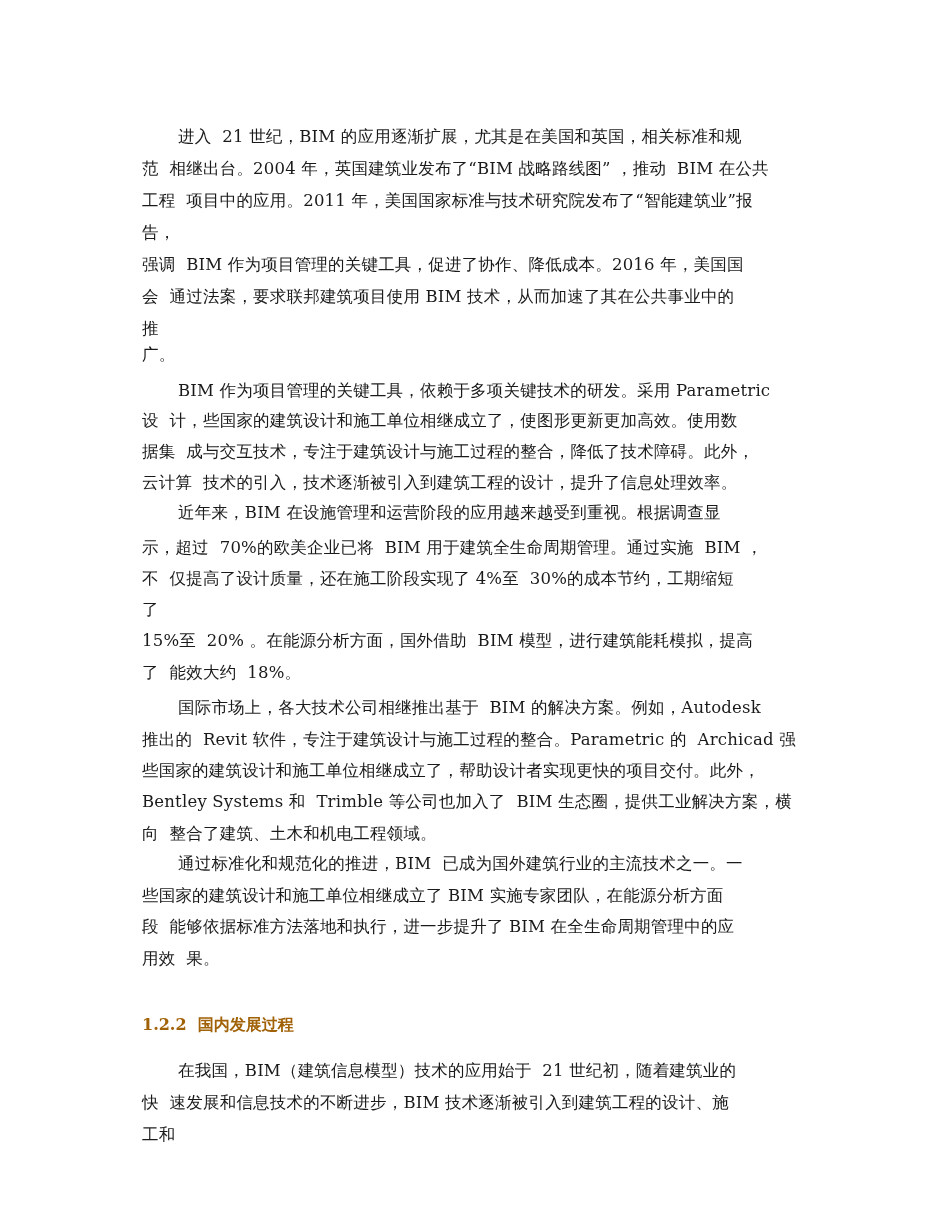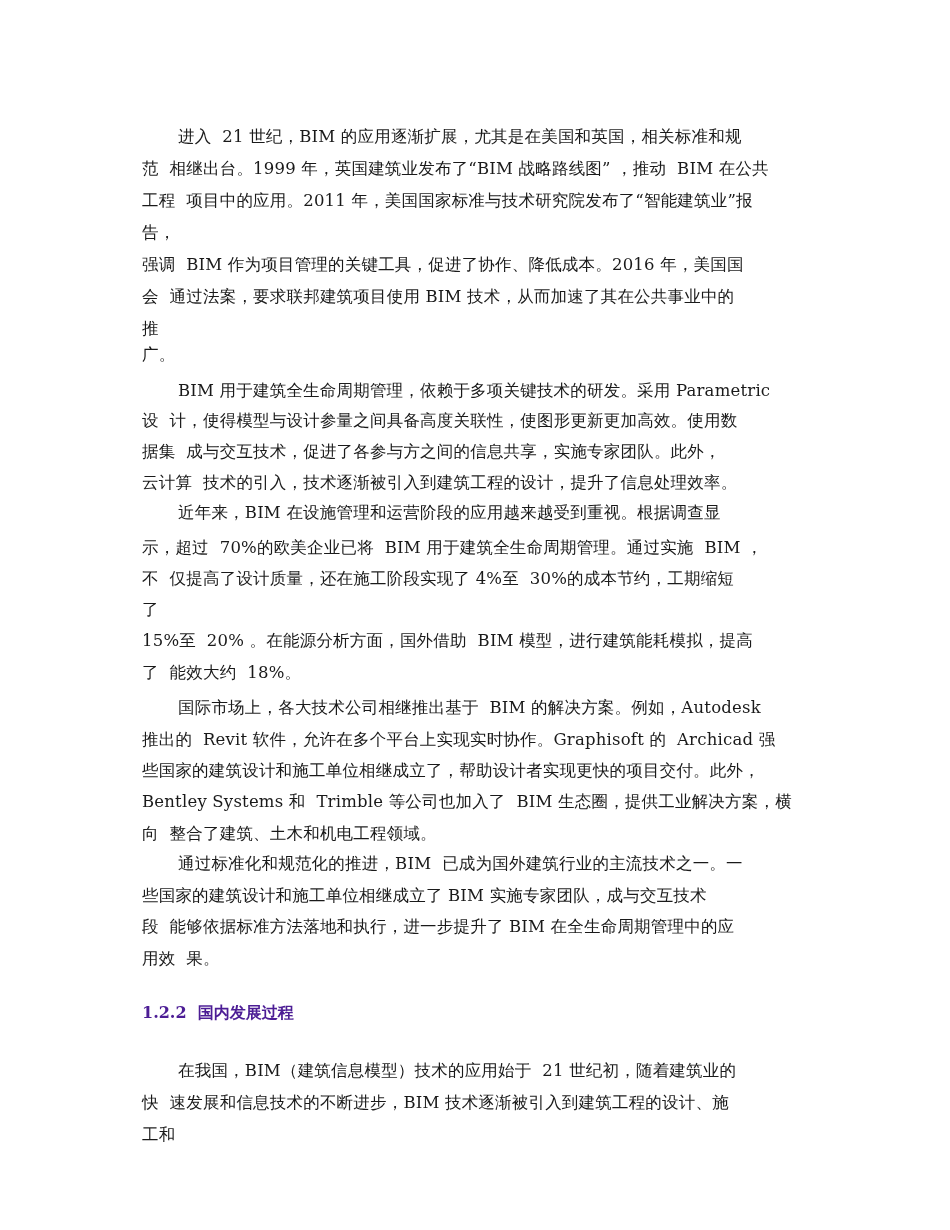--- a/index.html
+++ b/index.html
@@ -17,66 +17,67 @@
     }
     .line.indent { left: 178px; }
     .heading {
       position: absolute;
       left: 142px;
       white-space: pre;
       font-family: "DejaVu Serif", "Liberation Serif", serif;
       font-size: 16px;
       font-weight: bold;
       line-height: 22px;
-      color: #4c1d95;
+      color: #a16207;
+      margin-top: 12px;
     }
   </style>
 </head>
 <body>
 
 <div class="page">
 
   <div>
     <div class="line indent" style="top:126px">进入  21 世纪，BIM 的应用逐渐扩展，尤其是在美国和英国，相关标准和规</div>
-    <div class="line" style="top:158px">范  相继出台。1999 年，英国建筑业发布了“BIM 战略路线图” ，推动  BIM 在公共</div>
+    <div class="line" style="top:158px">范  相继出台。2004 年，英国建筑业发布了“BIM 战略路线图” ，推动  BIM 在公共</div>
     <div class="line" style="top:190px">工程  项目中的应用。2011 年，美国国家标准与技术研究院发布了“智能建筑业”报</div>
     <div class="line" style="top:222px">告，</div>
     <div class="line" style="top:254px">强调  BIM 作为项目管理的关键工具，促进了协作、降低成本。2016 年，美国国</div>
     <div class="line" style="top:286px">会  通过法案，要求联邦建筑项目使用 BIM 技术，从而加速了其在公共事业中的</div>
     <div class="line" style="top:318px">推</div>
     <div class="line" style="top:344px">广。</div>
   </div>
 
   <div>
-    <div class="line indent" style="top:380px">BIM 用于建筑全生命周期管理，依赖于多项关键技术的研发。采用 Parametric</div>
-    <div class="line" style="top:410px">设  计，使得模型与设计参量之间具备高度关联性，使图形更新更加高效。使用数</div>
-    <div class="line" style="top:441px">据集  成与交互技术，促进了各参与方之间的信息共享，实施专家团队。此外，</div>
+    <div class="line indent" style="top:380px">BIM 作为项目管理的关键工具，依赖于多项关键技术的研发。采用 Parametric</div>
+    <div class="line" style="top:410px">设  计，些国家的建筑设计和施工单位相继成立了，使图形更新更加高效。使用数</div>
+    <div class="line" style="top:441px">据集  成与交互技术，专注于建筑设计与施工过程的整合，降低了技术障碍。此外，</div>
     <div class="line" style="top:472px">云计算  技术的引入，技术逐渐被引入到建筑工程的设计，提升了信息处理效率。</div>
   </div>
 
   <div>
     <div class="line indent" style="top:502px">近年来，BIM 在设施管理和运营阶段的应用越来越受到重视。根据调查显</div>
     <div class="line" style="top:537px">示，超过  70%的欧美企业已将  BIM 用于建筑全生命周期管理。通过实施  BIM ，</div>
     <div class="line" style="top:568px">不  仅提高了设计质量，还在施工阶段实现了 4%至  30%的成本节约，工期缩短</div>
     <div class="line" style="top:599px">了</div>
     <div class="line" style="top:630px">15%至  20% 。在能源分析方面，国外借助  BIM 模型，进行建筑能耗模拟，提高</div>
     <div class="line" style="top:662px">了  能效大约  18%。</div>
   </div>
 
   <div>
     <div class="line indent" style="top:697px">国际市场上，各大技术公司相继推出基于  BIM 的解决方案。例如，Autodesk</div>
-    <div class="line" style="top:729px">推出的  Revit 软件，允许在多个平台上实现实时协作。Graphisoft 的  Archicad 强</div>
+    <div class="line" style="top:729px">推出的  Revit 软件，专注于建筑设计与施工过程的整合。Parametric 的  Archicad 强</div>
     <div class="line" style="top:760px">些国家的建筑设计和施工单位相继成立了，帮助设计者实现更快的项目交付。此外，</div>
     <div class="line" style="top:791px">Bentley Systems 和  Trimble 等公司也加入了  BIM 生态圈，提供工业解决方案，横</div>
     <div class="line" style="top:823px">向  整合了建筑、土木和机电工程领域。</div>
   </div>
 
   <div>
     <div class="line indent" style="top:853px">通过标准化和规范化的推进，BIM  已成为国外建筑行业的主流技术之一。一</div>
-    <div class="line" style="top:885px">些国家的建筑设计和施工单位相继成立了 BIM 实施专家团队，成与交互技术</div>
+    <div class="line" style="top:885px">些国家的建筑设计和施工单位相继成立了 BIM 实施专家团队，在能源分析方面</div>
     <div class="line" style="top:916px">段  能够依据标准方法落地和执行，进一步提升了 BIM 在全生命周期管理中的应</div>
     <div class="line" style="top:948px">用效  果。</div>
   </div>
 
   <div class="heading" style="top:1002px">1.2.2  国内发展过程</div>
 
   <div>
     <div class="line indent" style="top:1060px">在我国，BIM（建筑信息模型）技术的应用始于  21 世纪初，随着建筑业的</div>
     <div class="line" style="top:1092px">快  速发展和信息技术的不断进步，BIM 技术逐渐被引入到建筑工程的设计、施</div>
     <div class="line" style="top:1124px">工和</div>

